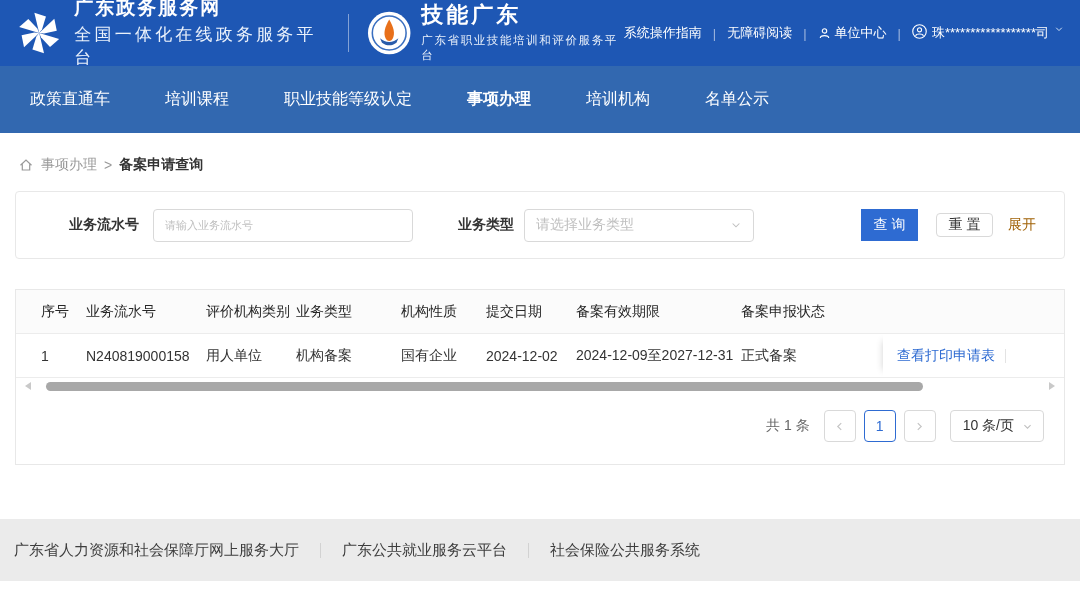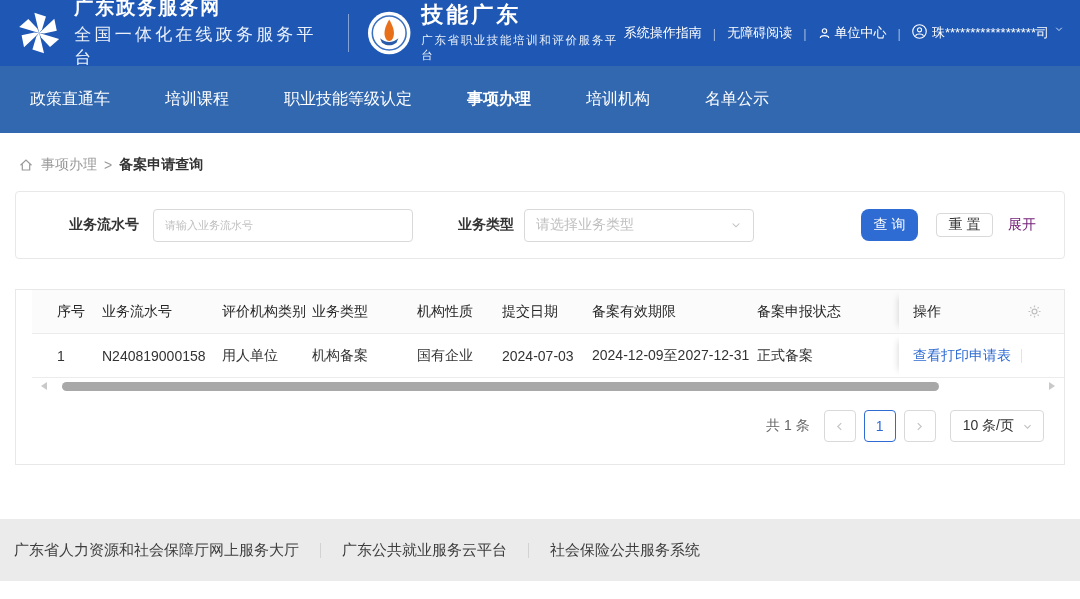--- a/index.html
+++ b/index.html
@@ -36,28 +36,28 @@
   .f-label { font-size:14px; color:#333; font-weight:bold; }
   .lab1 { margin-left:53px; }
   .f-input { width:260px; height:33px; border:1px solid #d9d9d9; border-radius:4px; margin-left:14px;
     padding:0 11px; font-size:11px; color:#333; outline:none; font-family:inherit; }
   .f-input::placeholder { color:#bfbfbf; }
   .lab2 { margin-left:45px; }
   .f-select { width:230px; height:33px; border:1px solid #d9d9d9; border-radius:4px; margin-left:10px;
     display:flex; align-items:center; justify-content:space-between; padding:0 11px; cursor:pointer; }
   .f-select .ph { font-size:14px; color:#bfbfbf; }
   .f-actions { margin-left:auto; display:flex; align-items:center; margin-right:28px; }
-  .btn-primary { width:57px; height:32px; background:#2e6bd2; color:#fff; border:none; border-radius:8px;
+  .btn-primary { width:57px; height:32px; background:#2e6bd2; color:#fff; border:none; border-radius:0;
     font-size:14px; cursor:pointer; font-family:inherit; }
   .btn-plain { width:57px; height:24px; background:#fff; color:#333; border:1px solid #d9d9d9; border-radius:4px;
     font-size:14px; cursor:pointer; margin-left:18px; font-family:inherit; }
-  .expand-link { color:#701a75; font-size:14px; margin-left:15px; cursor:pointer; }
-
-  
-  .table-card { margin:30px 15px 0; border:1px solid #e8e8e8; border-radius:0; background:#fff;padding-left:16px; }
+  .expand-link { color:#a16207; font-size:14px; margin-left:15px; cursor:pointer; }
+
+  
+  .table-card { margin:30px 15px 0; border:1px solid #e8e8e8; border-radius:0; background:#fff; }
   .trow { display:flex; align-items:center; }
   .thead { height:44px; background:#fbfbfb; border-bottom:1px solid #ececec; color:#262626; font-size:14px; }
   .tbody-row { height:44px; border-bottom:1px solid #ececec; color:#333; font-size:14px; background:#fff; }
   .cell { flex:0 0 auto; position:relative; padding-right:6px; white-space:nowrap; overflow:hidden; }
   .c0 { width:70px; padding-left:25px; }
   .c1 { width:120px; }
   .c2 { width:90px; }
   .c3 { width:105px; }
   .c4 { width:85px; }
   .c5 { width:90px; }
@@ -199,38 +199,29 @@
 <div class="table-card">
   <div class="trow thead">
     <div class="cell c0">序号</div>
     <div class="cell c1">业务流水号</div>
     <div class="cell c2">评价机构类别</div>
     <div class="cell c3">业务类型</div>
     <div class="cell c4">机构性质</div>
     <div class="cell c5">提交日期</div>
     <div class="cell c6">备案有效期限</div>
     <div class="cell c7">备案申报状态</div>
-    <div class="cell c8 action-col">
-      <span>操作</span>
-      <span class="gear">
-        <svg width="15" height="15" viewBox="0 0 16 16">
-          <circle cx="8" cy="8" r="2.6" fill="none" stroke="#c0c0c0" stroke-width="1.3"></circle>
-          <path d="M8 1.6 L8 3.4 M8 12.6 L8 14.4 M1.6 8 L3.4 8 M12.6 8 L14.4 8 M3.5 3.5 L4.7 4.7 M11.3 11.3 L12.5 12.5 M3.5 12.5 L4.7 11.3 M11.3 4.7 L12.5 3.5" stroke="#c0c0c0" stroke-width="1.3" fill="none"></path>
-        </svg>
-      </span>
-    </div>
   </div>
 
   <div class="trow tbody-row">
     <div class="cell c0">1</div>
     <div class="cell c1">N240819000158</div>
     <div class="cell c2">用人单位</div>
     <div class="cell c3">机构备案</div>
     <div class="cell c4">国有企业</div>
-    <div class="cell c5">2024-07-03</div>
+    <div class="cell c5">2024-12-02</div>
     <div class="cell c6">2024-12-09至2027-12-31</div>
     <div class="cell c7">正式备案</div>
     <div class="cell c8 action-col">
       <span class="row-link">查看打印申请表</span>
       <span class="act-sep"></span>
     </div>
   </div>
 
   <div class="hscroll">
     <span class="hs-arrow hs-left"></span>

